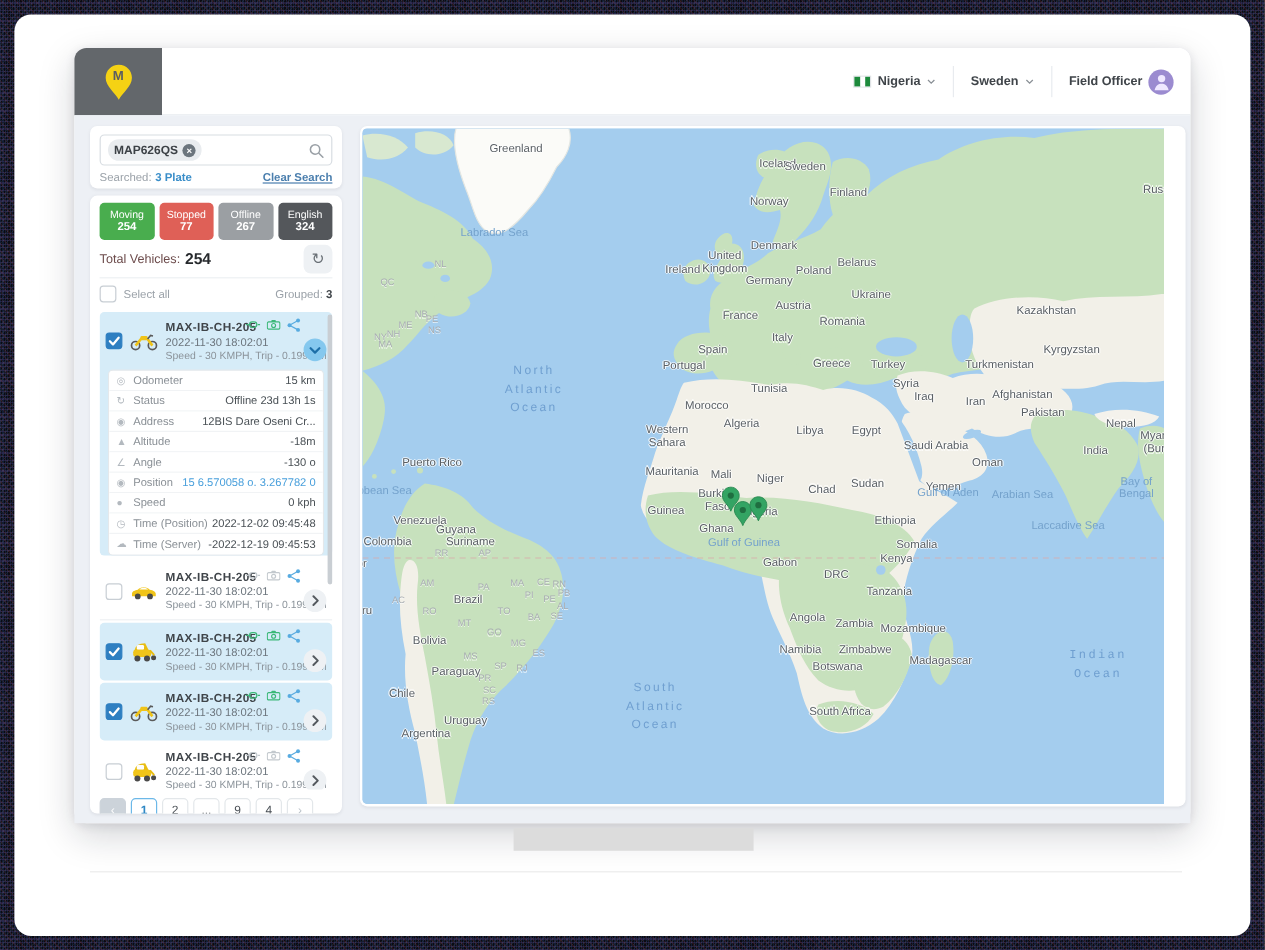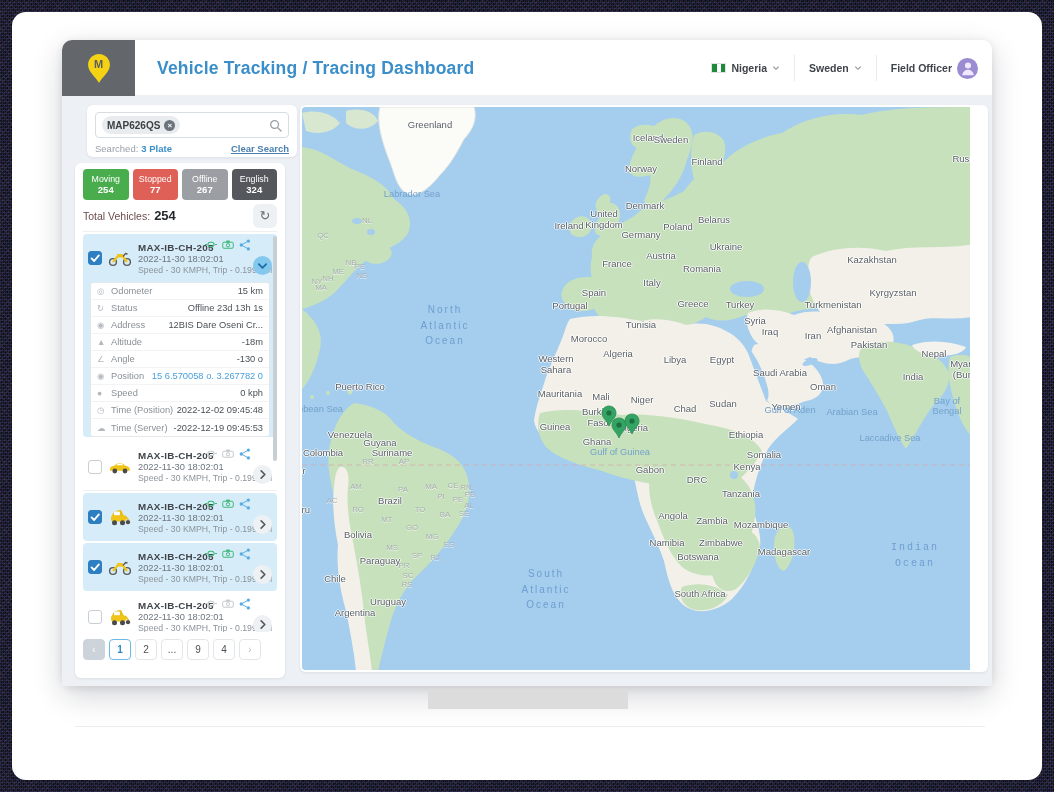--- a/index.html
+++ b/index.html
@@ -25,21 +25,21 @@
   .hdr-item{display:flex;align-items:center;gap:5px;font-size:10.5px;color:#3f4449;font-weight:bold;}
   .hdr-div{width:1px;height:26px;background:#e8ebef;}
   .flag{width:15px;height:10px;border:1px solid #e0e3e6;display:flex;}
   .flag i{flex:1;} .flag i:nth-child(1),.flag i:nth-child(3){background:#1d8a3c;} .flag i:nth-child(2){background:#fff;}
   .chev-dn{width:8px;height:8px;}
   .avatar{width:21px;height:21px;border-radius:50%;background:#9b8bd0;display:flex;align-items:center;justify-content:center;overflow:hidden;}
   
   .content{position:absolute;left:0;top:56px;right:0;height:590px;background:#edf0f5;}
   .card{background:#fff;border-radius:6px;box-shadow:0 1px 3px rgba(20,30,40,.08);}
   
-  .search-card{position:absolute;left:13px;top:9px;width:210px;height:52px;padding:7px 8px 6px;margin-left:12px;}
+  .search-card{position:absolute;left:13px;top:9px;width:210px;height:52px;padding:7px 8px 6px;}
   .search-box{height:26px;border:1px solid #d8dde2;border-radius:4px;display:flex;align-items:center;padding:0 6px;gap:4px;background:#fff;}
   .tag{background:#e9ecef;border-radius:10px;height:18px;display:flex;align-items:center;gap:4px;padding:0 5px;font-size:10px;font-weight:bold;color:#3c4146;}
   .tag-x{width:11px;height:11px;border-radius:50%;background:#6c757d;color:#fff;font-size:8px;line-height:11px;text-align:center;display:inline-block;}
   .search-spacer{flex:1;}
   .searched-row{display:flex;align-items:center;margin-top:5px;font-size:9.5px;color:#9aa1a8;}
   .searched-val{color:#3a8ec9;font-weight:bold;margin-left:3px;}
   .clear-link{margin-left:auto;color:#4b7fae;font-weight:bold;text-decoration:underline;cursor:pointer;}
   
   .status-card{position:absolute;left:13px;top:67px;width:210px;height:515px;padding:6px 8px;overflow:hidden;}
   .status-row{display:flex;gap:4px;height:31px;}
@@ -173,21 +173,20 @@
 <div class="page">
   <div class="window">
 
     <div class="hdr">
       <div class="logo">
         <svg width="26" height="31">
             <use href="#i-pin-logo"></use>
           </svg>
         <span style="position:absolute;color:#5a5e62;font-weight:bold;font-size:11px;margin-top:-8px;">M</span>
       </div>
-      <div class="app-title">Vehicle Tracking / Tracing Dashboard</div>
       <div class="hdr-right">
         <div class="hdr-item">
           <span class="flag">
               <i></i>
               <i></i>
               <i></i>
             </span>
           <span>Nigeria</span>
           <svg class="chev-dn" viewBox="0 0 12 8">
               <polyline points="2,2 6,6 10,2" fill="none" stroke="#8a9096" stroke-width="1.6"></polyline>
@@ -252,20 +251,25 @@
 
             <button class="status-btn" style="background: rgb(84, 87, 91);">
               <span class="sb-label">English</span>
               <span class="sb-count">324</span>
             </button>
           </div>
         <div class="total-row">
           <span class="total-label">Total Vehicles:</span>
           <span class="total-val">254</span>
           <button class="refresh-btn">↻</button>
+        </div>
+        <div class="select-row">
+          <span class="cb"></span>
+          <span>Select all</span>
+          <span class="grouped"><span>Grouped:</span> <b>3</b></span>
         </div>
 
         <div class="v-list">
 
           <div class="v-group sel">
             <div class="v-item">
               <span class="cb checked">
                   <svg width="12" height="12">
                     <use href="#i-check"></use>
                   </svg>

